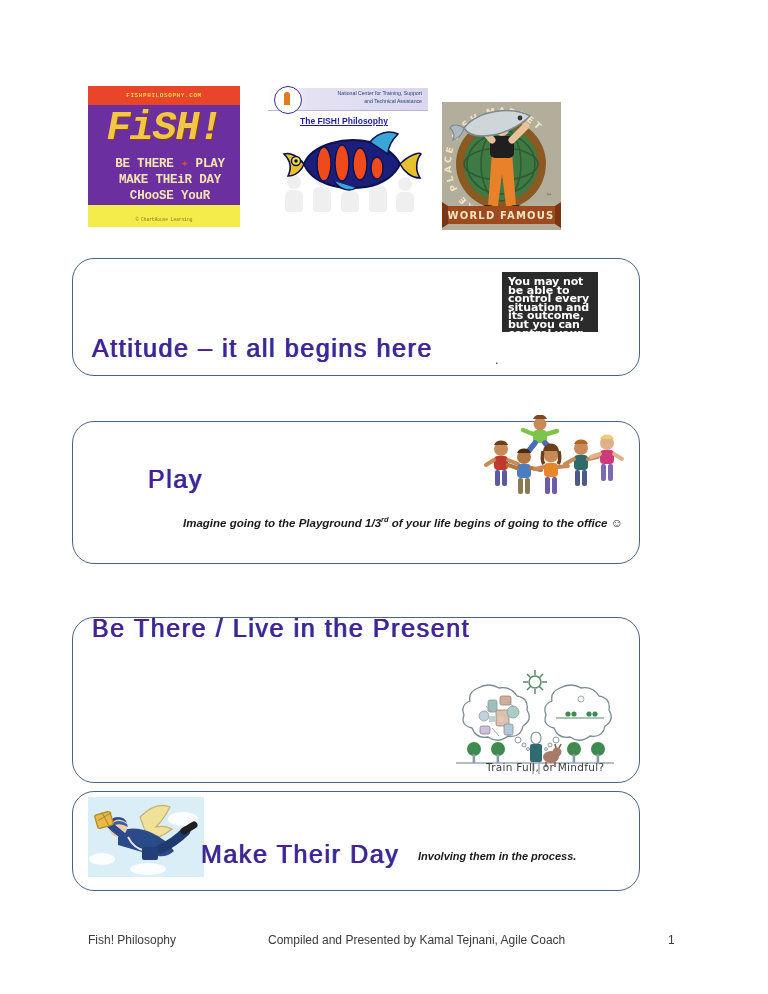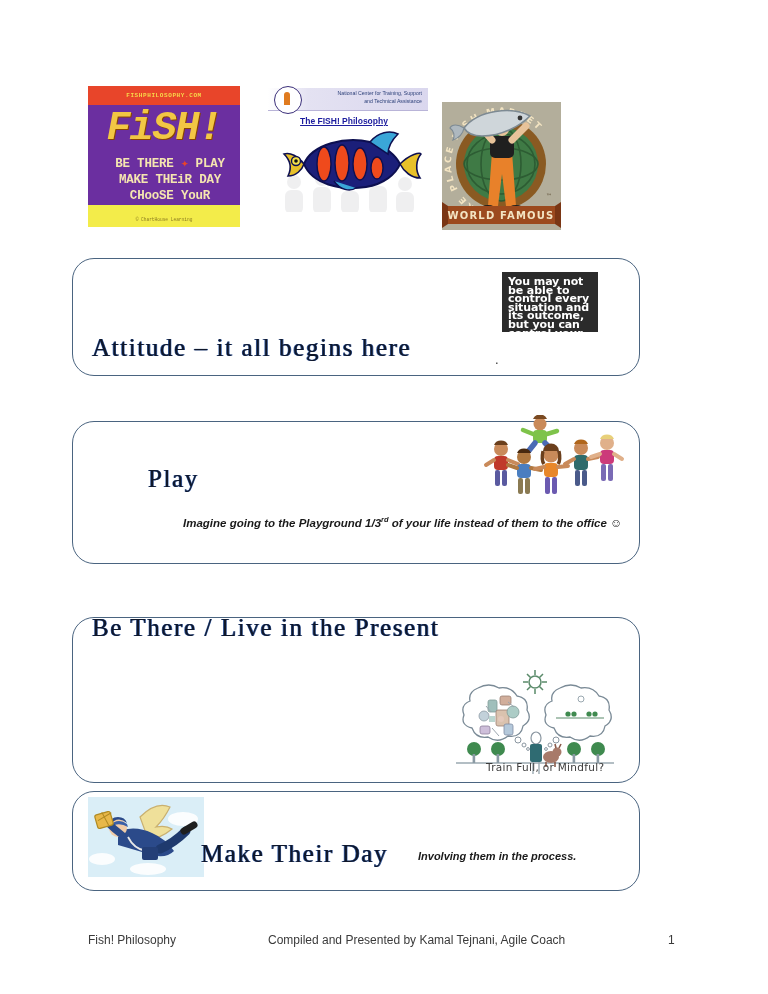--- a/index.html
+++ b/index.html
@@ -166,22 +166,22 @@
     box-sizing: border-box;
   }
   #box-attitude { left: 72px; top: 258px; width: 568px; height: 118px; }
   #box-play     { left: 72px; top: 421px; width: 568px; height: 143px; }
   #box-bethere  { left: 72px; top: 617px; width: 568px; height: 166px; }
   #box-maketheirday { left: 72px; top: 791px; width: 568px; height: 100px; }
 
   
   .fancy-heading {
     position: absolute;
-    font-family: Liberation Serif, serif;
-    color: #0f172a;
+    font-family: Liberation Sans, sans-serif;
+    color: #4c1d95;
     font-weight: normal;
     letter-spacing: 1.6px;
     white-space: nowrap;
     text-shadow:
       0.6px 0 0 #3d63a8,
       -0.6px 0 0 #3d63a8,
       0 0.5px 0 #ffffff;
   }
   #heading-attitude { left: 92px; top: 334px; font-size: 25px; }
   #heading-attitude-dot {
@@ -450,21 +450,21 @@
       <path d="M117 24 a7.5,7 0 0,1 14,0 z" fill="#e8d07a"></path>
       <rect x="117" y="35" width="14" height="14" rx="4" fill="#cc3a7a"></rect>
       <path d="M117 39 L108 42" stroke="#e0b08a" stroke-width="4" stroke-linecap="round"></path>
       <path d="M131 39 L139 44" stroke="#e0b08a" stroke-width="4" stroke-linecap="round"></path>
       <rect x="118" y="49" width="5" height="17" rx="2" fill="#7a6ab5"></rect>
       <rect x="125" y="49" width="5" height="17" rx="2" fill="#7a6ab5"></rect>
     </g>
   </svg>
 
   <div class="subtitle" id="sub-play">
-    <span>Imagine going to the Playground 1/3</span><span class="sup">rd</span><span> of your life instead of them to the office </span><span class="smiley">☺</span>
+    <span>Imagine going to the Playground 1/3</span><span class="sup">rd</span><span> of your life begins of going to the office </span><span class="smiley">☺</span>
   </div>
 
   <div class="rbox" id="box-bethere"></div>
 
   <div class="fancy-heading" id="heading-bethere">Be There / Live in the Present</div>
 
   <svg class="mindful" viewBox="0 0 158 112">
 
     <g stroke="#5a8a6a" stroke-width="1.5" fill="none">
       <circle cx="79" cy="16" r="6"></circle>

